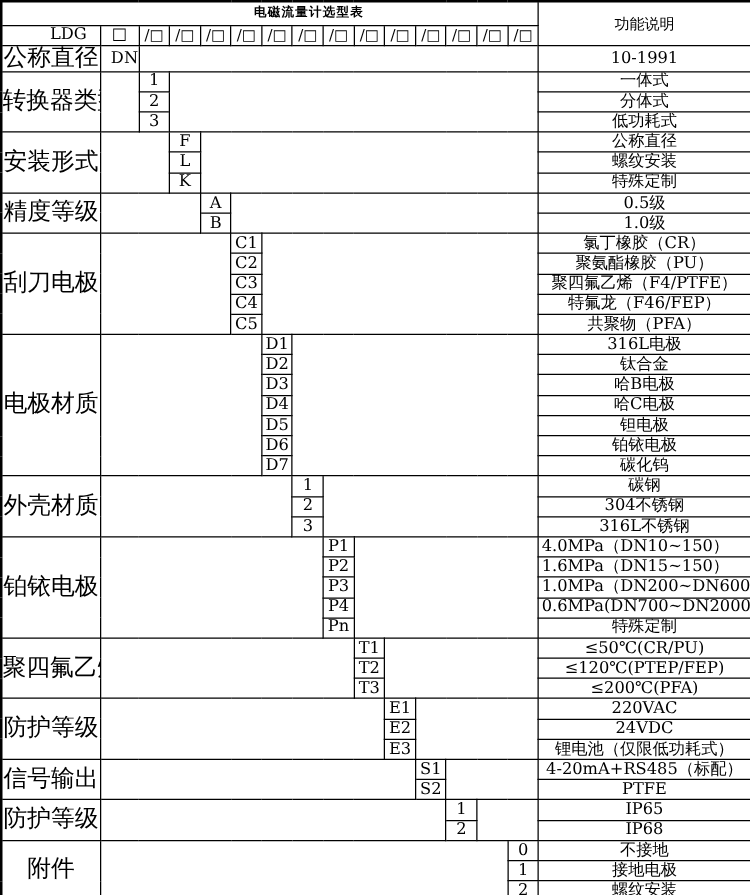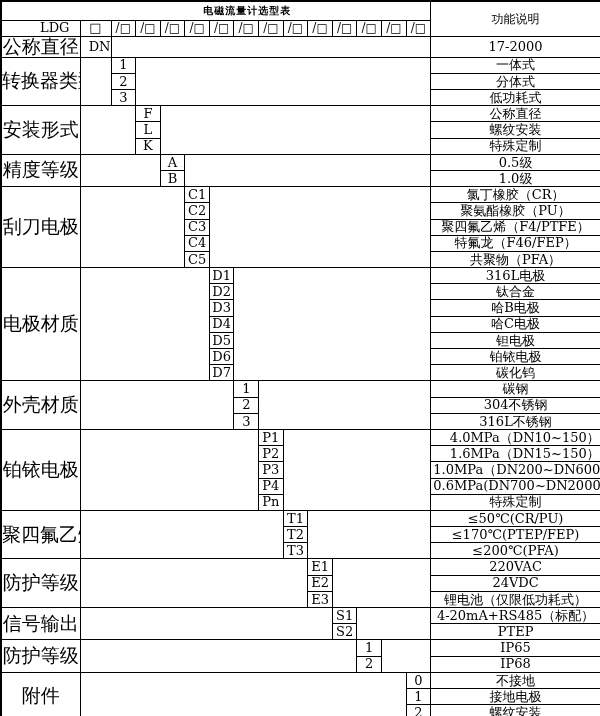--- a/index.html
+++ b/index.html
@@ -26,21 +26,21 @@
   tr{height:16.2px;}
   tr.title-row{height:19px;}
   td.title-cell{font-size:10px;text-indent:62px;letter-spacing:1px;font-weight:bold;}
   td.rhead{font-size:12px;}
   td.ldg{text-align:center;padding-left:28px;}
   td.code{font-size:13px;}
   td.code.dn{text-align:right;padding-left:2px;}
   td.slot{font-size:12px;}
   td.label{font-size:19px;}
   td.func{font-size:13px;}
-  td.func.left{text-align:right;padding-left:2px;}
+  td.func.left{text-align:left;padding-left:2px;}
   td.spacer{background:#ffffff;}
 </style>
 </head>
 <body>
 
 <table>
   <colgroup>
     <col style="width:79px">
     <col style="width:31px">
     <col style="width:24.6px">
@@ -77,21 +77,21 @@
         <td class="slot">/□</td>
         <td class="slot">/□</td>
         <td class="slot">/□</td>
         <td class="slot">/□</td>
         <td class="slot">/□</td>
       </tr>
       <tr>
         <td class="label">公称直径</td>
         <td class="code dn">DN</td>
         <td class="spacer" colspan="13"></td>
-        <td class="func">17-2000</td>
+        <td class="func">10-1991</td>
       </tr>
       <tr>
         <td class="label" rowspan="3">转换器类型</td>
         <td class="spacer" rowspan="3"></td>
         <td class="code">1</td>
         <td class="spacer" colspan="12" rowspan="3"></td>
         <td class="func">一体式</td>
       </tr>
       <tr>
         <td class="code">2</td>
@@ -221,21 +221,21 @@
       </tr>
       <tr>
         <td class="label" rowspan="3">聚四氟乙烯</td>
         <td class="spacer" colspan="8" rowspan="3"></td>
         <td class="code">T1</td>
         <td class="spacer" colspan="5" rowspan="3"></td>
         <td class="func">≤50℃(CR/PU)</td>
       </tr>
       <tr>
         <td class="code">T2</td>
-        <td class="func">≤170℃(PTEP/FEP)</td>
+        <td class="func">≤120℃(PTEP/FEP)</td>
       </tr>
       <tr>
         <td class="code">T3</td>
         <td class="func">≤200℃(PFA)</td>
       </tr>
       <tr>
         <td class="label" rowspan="3">防护等级</td>
         <td class="spacer" colspan="9" rowspan="3"></td>
         <td class="code">E1</td>
         <td class="spacer" colspan="4" rowspan="3"></td>
@@ -251,21 +251,21 @@
       </tr>
       <tr>
         <td class="label" rowspan="2">信号输出</td>
         <td class="spacer" colspan="10" rowspan="2"></td>
         <td class="code">S1</td>
         <td class="spacer" colspan="3" rowspan="2"></td>
         <td class="func">4-20mA+RS485（标配）</td>
       </tr>
       <tr>
         <td class="code">S2</td>
-        <td class="func">PTEP</td>
+        <td class="func">PTFE</td>
       </tr>
       <tr>
         <td class="label" rowspan="2">防护等级</td>
         <td class="spacer" colspan="11" rowspan="2"></td>
         <td class="code">1</td>
         <td class="spacer" colspan="2" rowspan="2"></td>
         <td class="func">IP65</td>
       </tr>
       <tr>
         <td class="code">2</td>

